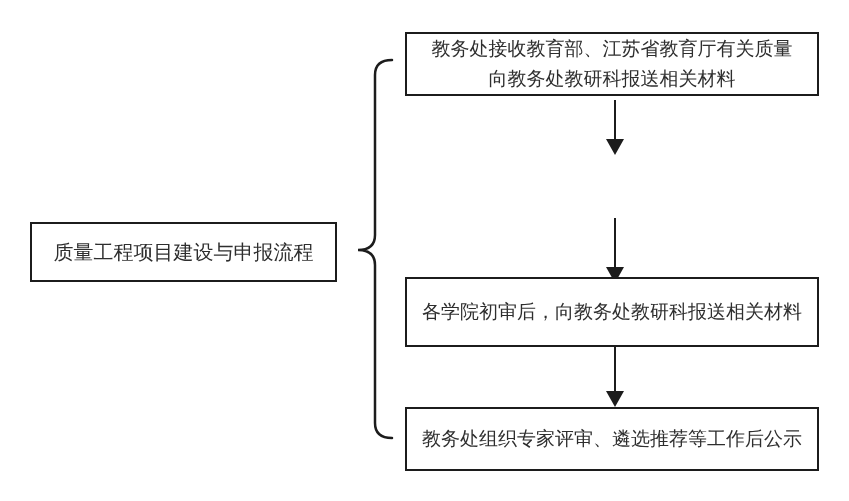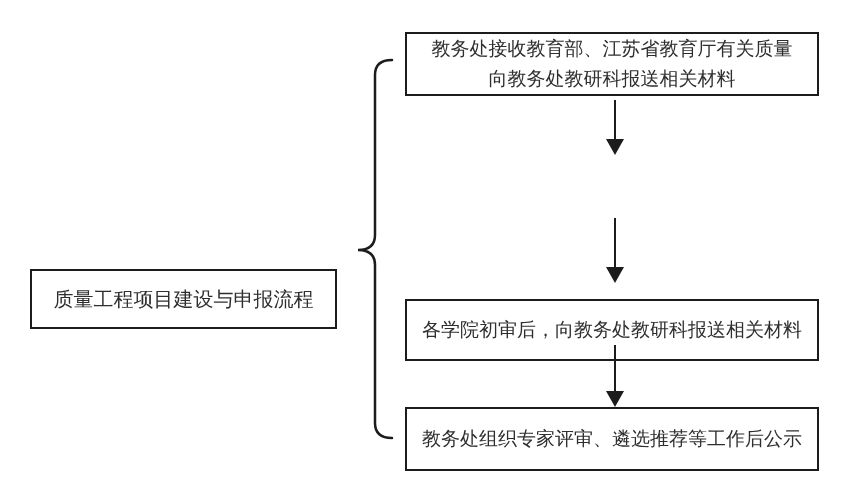--- a/index.html
+++ b/index.html
@@ -27,26 +27,25 @@
     font-size: 19px;
     line-height: 30px;
     color: #2e2e2e;
   }
   .title-box {
     left: 30px;
     top: 222px;
     width: 307px;
     height: 60px;
     font-size: 20px;
-    margin-top: 47px;
   }
   .step-box { left: 405px; width: 414px; }
   .step-1 { top: 32px;  height: 64px; }
   .step-2 { top: 155px; height: 63px; }
-  .step-3 { top: 299px; height: 62px; }
+  .step-3 { top: 277px; height: 70px; }
   .step-4 { top: 407px; height: 64px; gap: 11px; }
   .line { display: block; }
 
   .arrow {
     position: absolute;
     left: 606px;
     width: 18px;
   }
   .arrow-1 { top: 100px; height: 55px; }
   .arrow-2 { top: 218px; height: 65px; }

